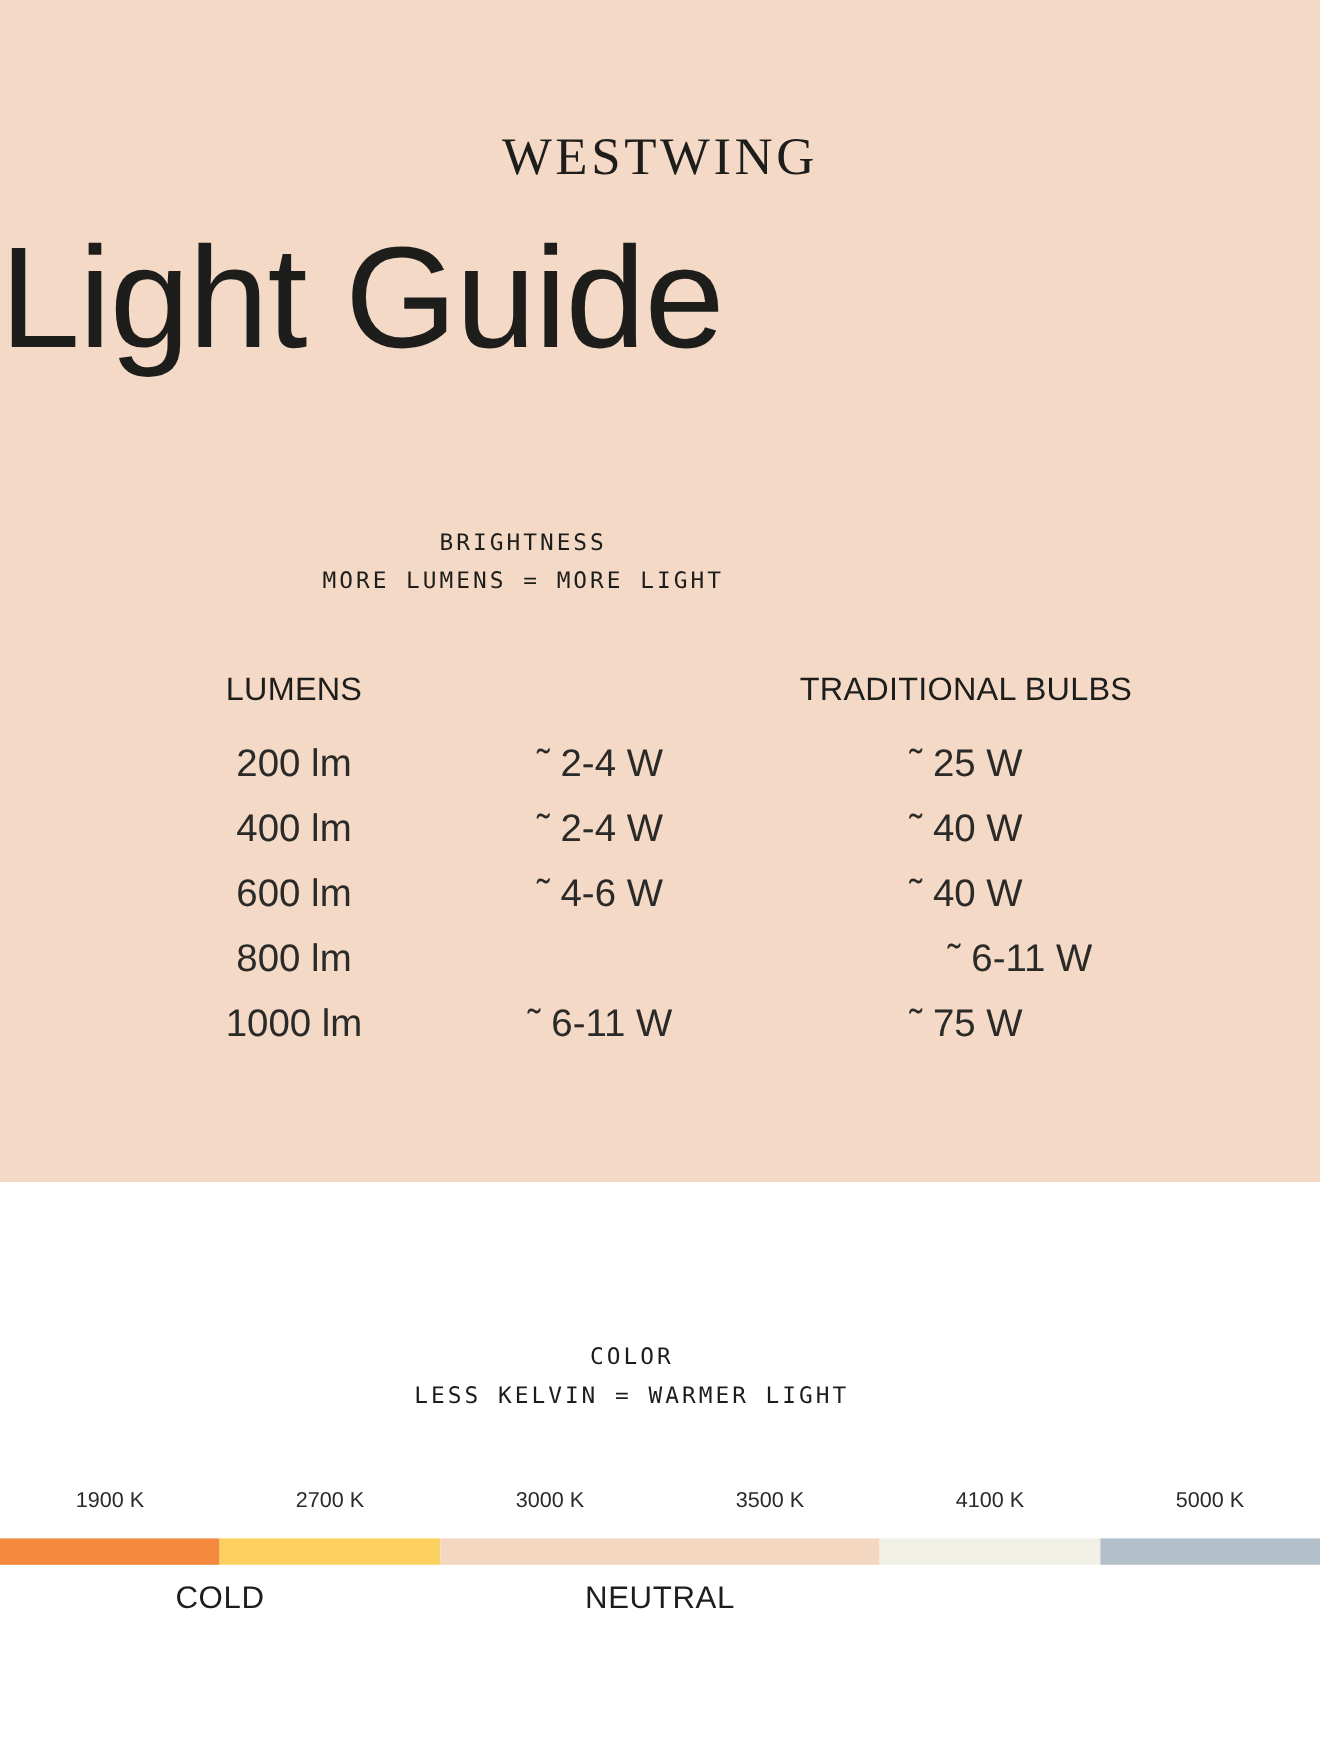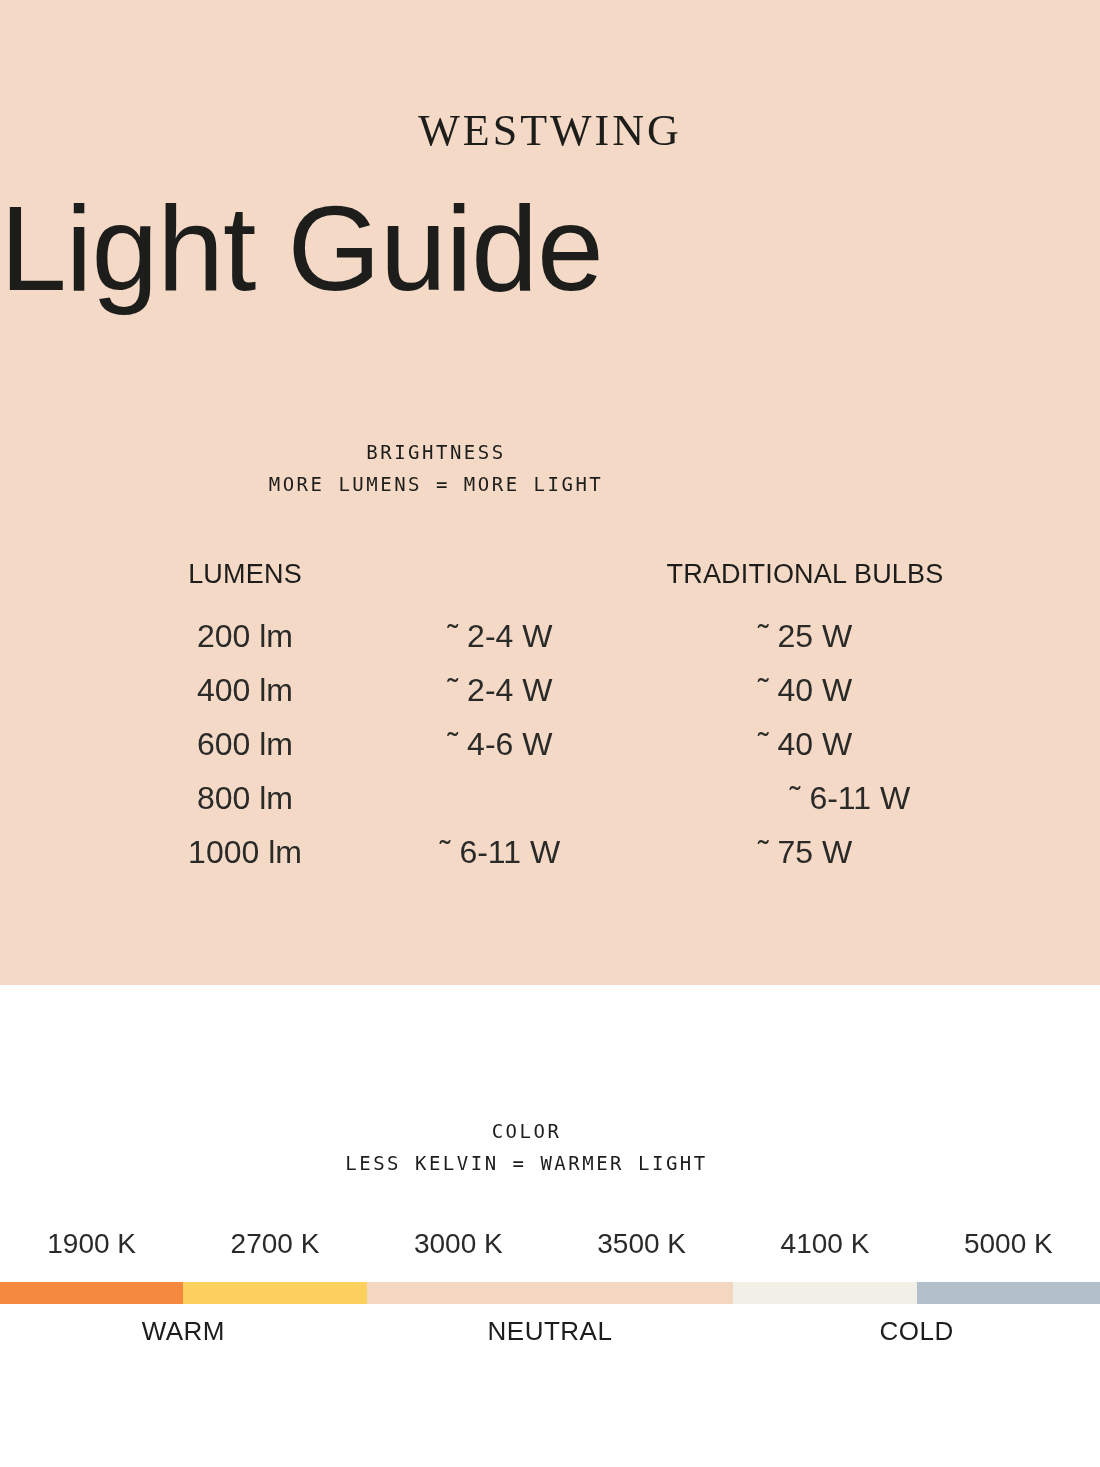--- a/index.html
+++ b/index.html
@@ -120,22 +120,23 @@
   .kelvin-row {
     position: absolute;
     top: 1228px;
     left: 0;
     width: 1100px;
     display: flex;
   }
   .kelvin-cell {
     flex: 1 1 0;
     text-align: center;
-    font-size: 28px;
+    font-size: 18px;
     color: #2a2a28;
+    margin-top: 12px;
   }
 
   .gradient-bar {
     position: absolute;
     top: 1282px;
     left: 0;
     width: 1100px;
     height: 22px;
     display: flex;
   }
@@ -227,18 +228,17 @@
   <div class="gradient-bar">
     <div class="swatch" style="background:#f58a3f"></div>
     <div class="swatch" style="background:#fbd05f"></div>
     <div class="swatch" style="background:#f3d7c1"></div>
     <div class="swatch" style="background:#f3d7c1"></div>
     <div class="swatch" style="background:#f1f0e6"></div>
     <div class="swatch" style="background:#b3bfc9"></div>
   </div>
 
   <div class="range-row">
-    <div class="range-cell range-warm">WARM</div>
+    <div class="range-cell range-cold">COLD</div>
     <div class="range-cell range-neutral">NEUTRAL</div>
-    <div class="range-cell range-cold">COLD</div>
   </div>
 
 </div>
 
 </body></html>

